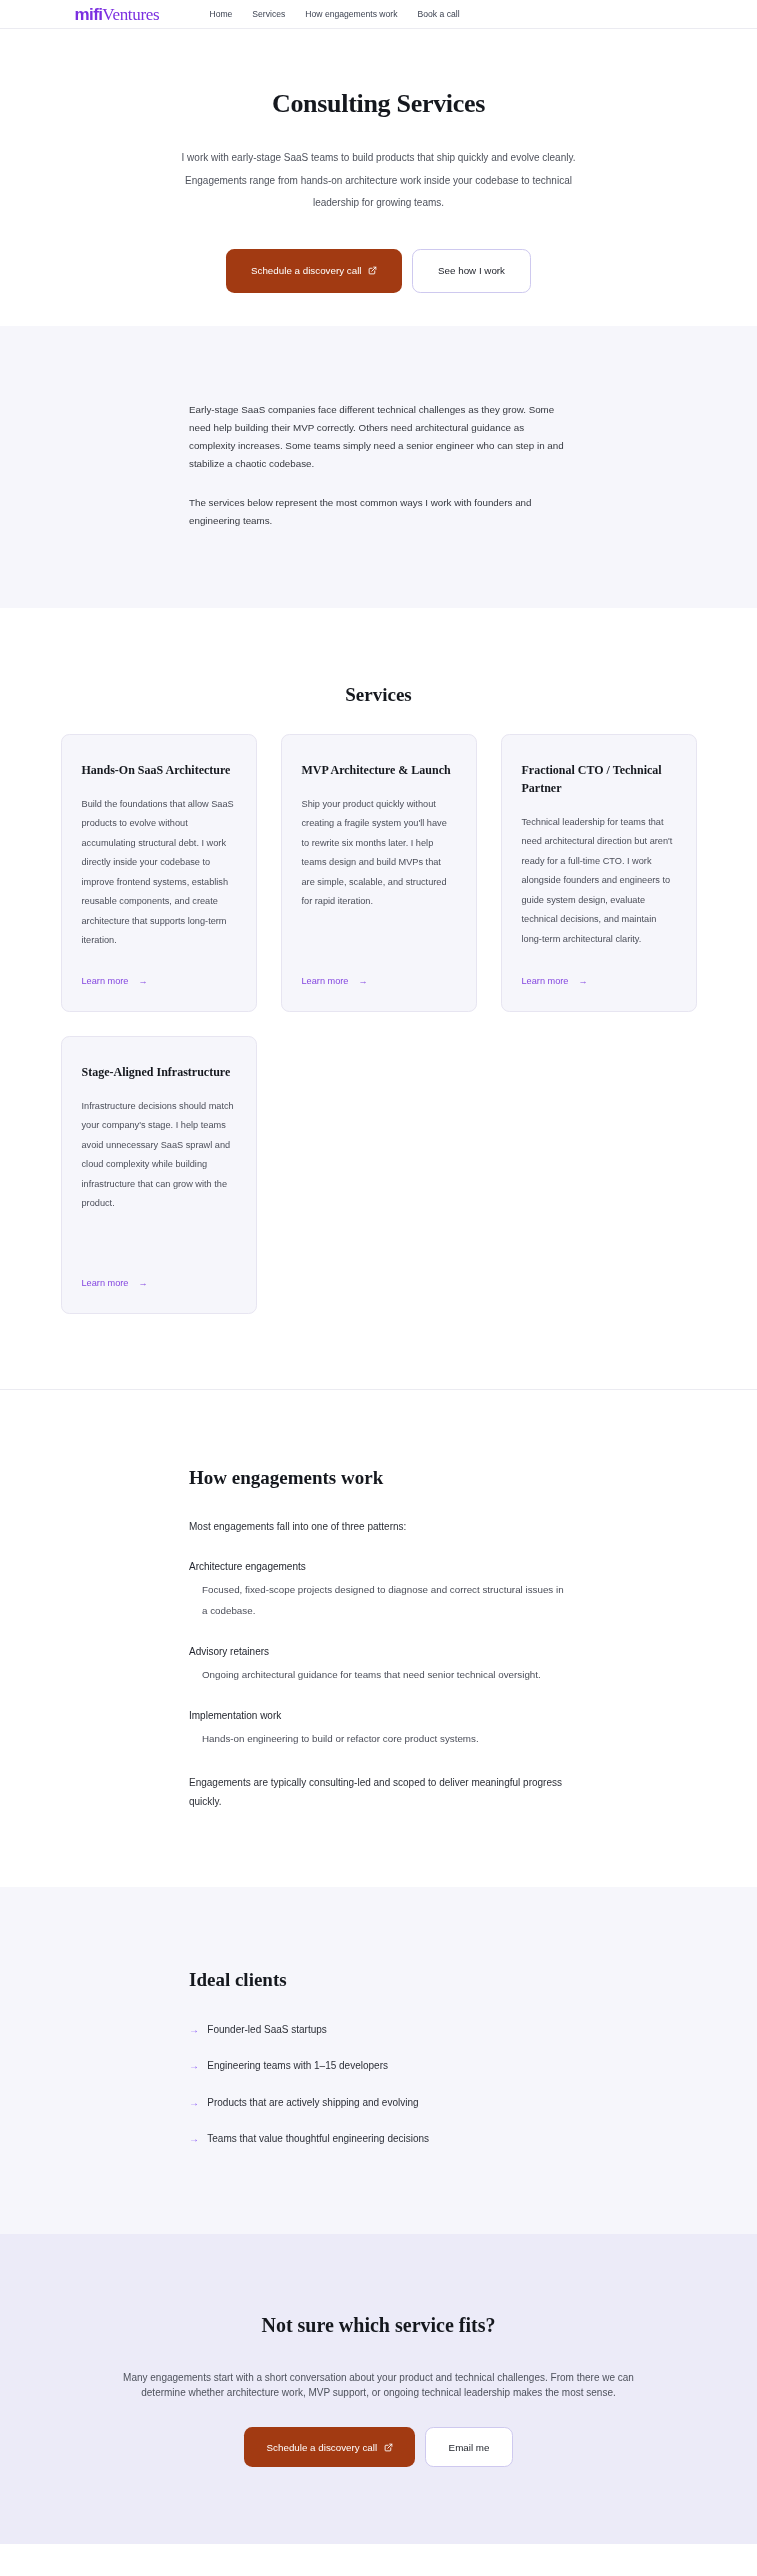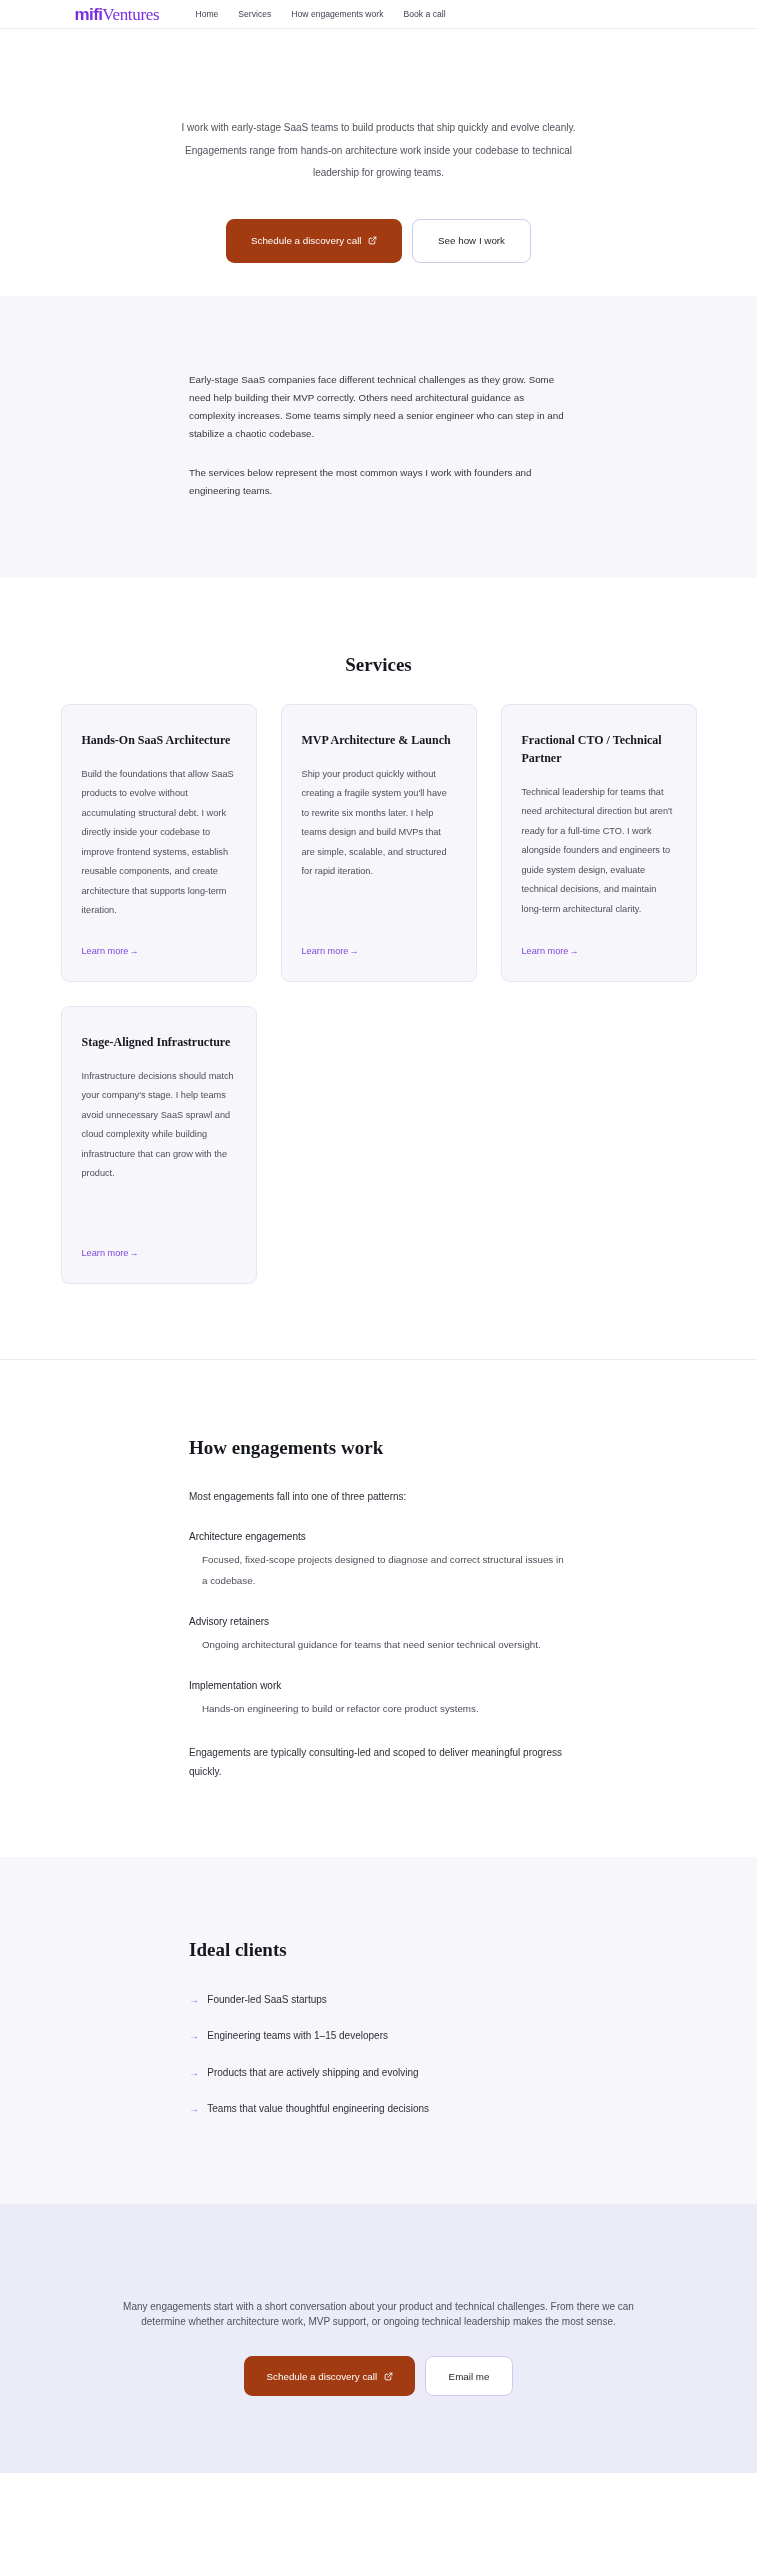--- a/index.html
+++ b/index.html
@@ -19,21 +19,21 @@
     border-bottom: 0.6px solid #ebebf1;
     display: flex;
     align-items: center;
     background: #fff;
   }
   .header-inner {
     width: 636px;
     margin: 0 auto;
     display: flex;
     align-items: center;
-    gap: 36px;
+    gap: 50px;
     padding-left: 14px;
   }
   .logo { font-size: 17px; line-height: 1; color: #7b2fe0; cursor: pointer; white-space: nowrap; }
   .logo .logo-mifi { font-family: "Liberation Sans", sans-serif; font-weight: 800; letter-spacing: -0.6px; }
   .logo .logo-ventures { font-family: "Liberation Serif", serif; font-weight: 500; letter-spacing: -0.3px; }
   .main-nav { display: flex; align-items: center; gap: 20px; }
   .nav-link { font-size: 8.6px; color: #3d4352; cursor: pointer; }
 
   
   .container-wide { width: 636px; margin: 0 auto; }
@@ -86,21 +86,21 @@
     display: flex;
     flex-direction: column;
     min-height: 278px;
   }
   .service-card h3 { font-size: 12px; line-height: 18px; font-weight: 700; margin-bottom: 15.4px; }
   .service-card p { margin: 0 0 25px; font-size: 9.2px; line-height: 19.5px; color: #4b4e59; }
   .learn-more {
     margin-top: auto;
     display: inline-flex;
     align-items: center;
-    gap: 1px;
+    gap: 10px;
     color: #8447e0;
     font-size: 9.2px;
     cursor: pointer;
   }
 
   
   .engagements-section { background: #fff; border-top: 0.6px solid #ebebf1; padding: 77px 0 76px; }
   .engagements-section h2 { font-size: 19px; font-weight: 700; margin-bottom: 27px; }
   .engagements-intro { margin: 0 0 24px; font-size: 10px; line-height: 21px; color: #2c2f37; }
   .pattern { margin-bottom: 25px; }
@@ -137,20 +137,21 @@
         <a class="nav-link">Services</a>
 
         <a class="nav-link">How engagements work</a>
 
         <a class="nav-link">Book a call</a>
       </nav>
   </div>
 </header>
 
 <section class="hero">
+  <h1>Consulting Services</h1>
   <p class="hero-subtitle">I work with early-stage SaaS teams to build products that ship quickly and evolve cleanly. Engagements range from hands-on architecture work inside your codebase to technical leadership for growing teams.</p>
   <div class="hero-actions">
     <a class="btn btn-primary btn-lg">
       <span>Schedule a discovery call</span>
       <span class="ext-icon">
         <svg width="9" height="9" viewBox="0 0 24 24" fill="none" stroke="#ffffff" stroke-width="2.4" stroke-linecap="round" stroke-linejoin="round">
             <path d="M18 13v6a2 2 0 0 1-2 2H5a2 2 0 0 1-2-2V8a2 2 0 0 1 2-2h6"></path>
             <polyline points="15 3 21 3 21 9"></polyline>
             <line x1="10" y1="14" x2="21" y2="3"></line>
           </svg>
@@ -260,20 +261,21 @@
 
         <li class="ideal-item">
           <span class="ideal-arrow">→</span>
           <span>Teams that value thoughtful engineering decisions</span>
         </li>
       </ul>
   </div>
 </section>
 
 <section class="cta-section">
+  <h2>Not sure which service fits?</h2>
   <p class="cta-body">Many engagements start with a short conversation about your product and technical challenges. From there we can determine whether architecture work, MVP support, or ongoing technical leadership makes the most sense.</p>
   <div class="cta-actions">
     <a class="btn btn-primary btn-md">
       <span>Schedule a discovery call</span>
       <span class="ext-icon">
         <svg width="9" height="9" viewBox="0 0 24 24" fill="none" stroke="#ffffff" stroke-width="2.4" stroke-linecap="round" stroke-linejoin="round">
             <path d="M18 13v6a2 2 0 0 1-2 2H5a2 2 0 0 1-2-2V8a2 2 0 0 1 2-2h6"></path>
             <polyline points="15 3 21 3 21 9"></polyline>
             <line x1="10" y1="14" x2="21" y2="3"></line>
           </svg>

